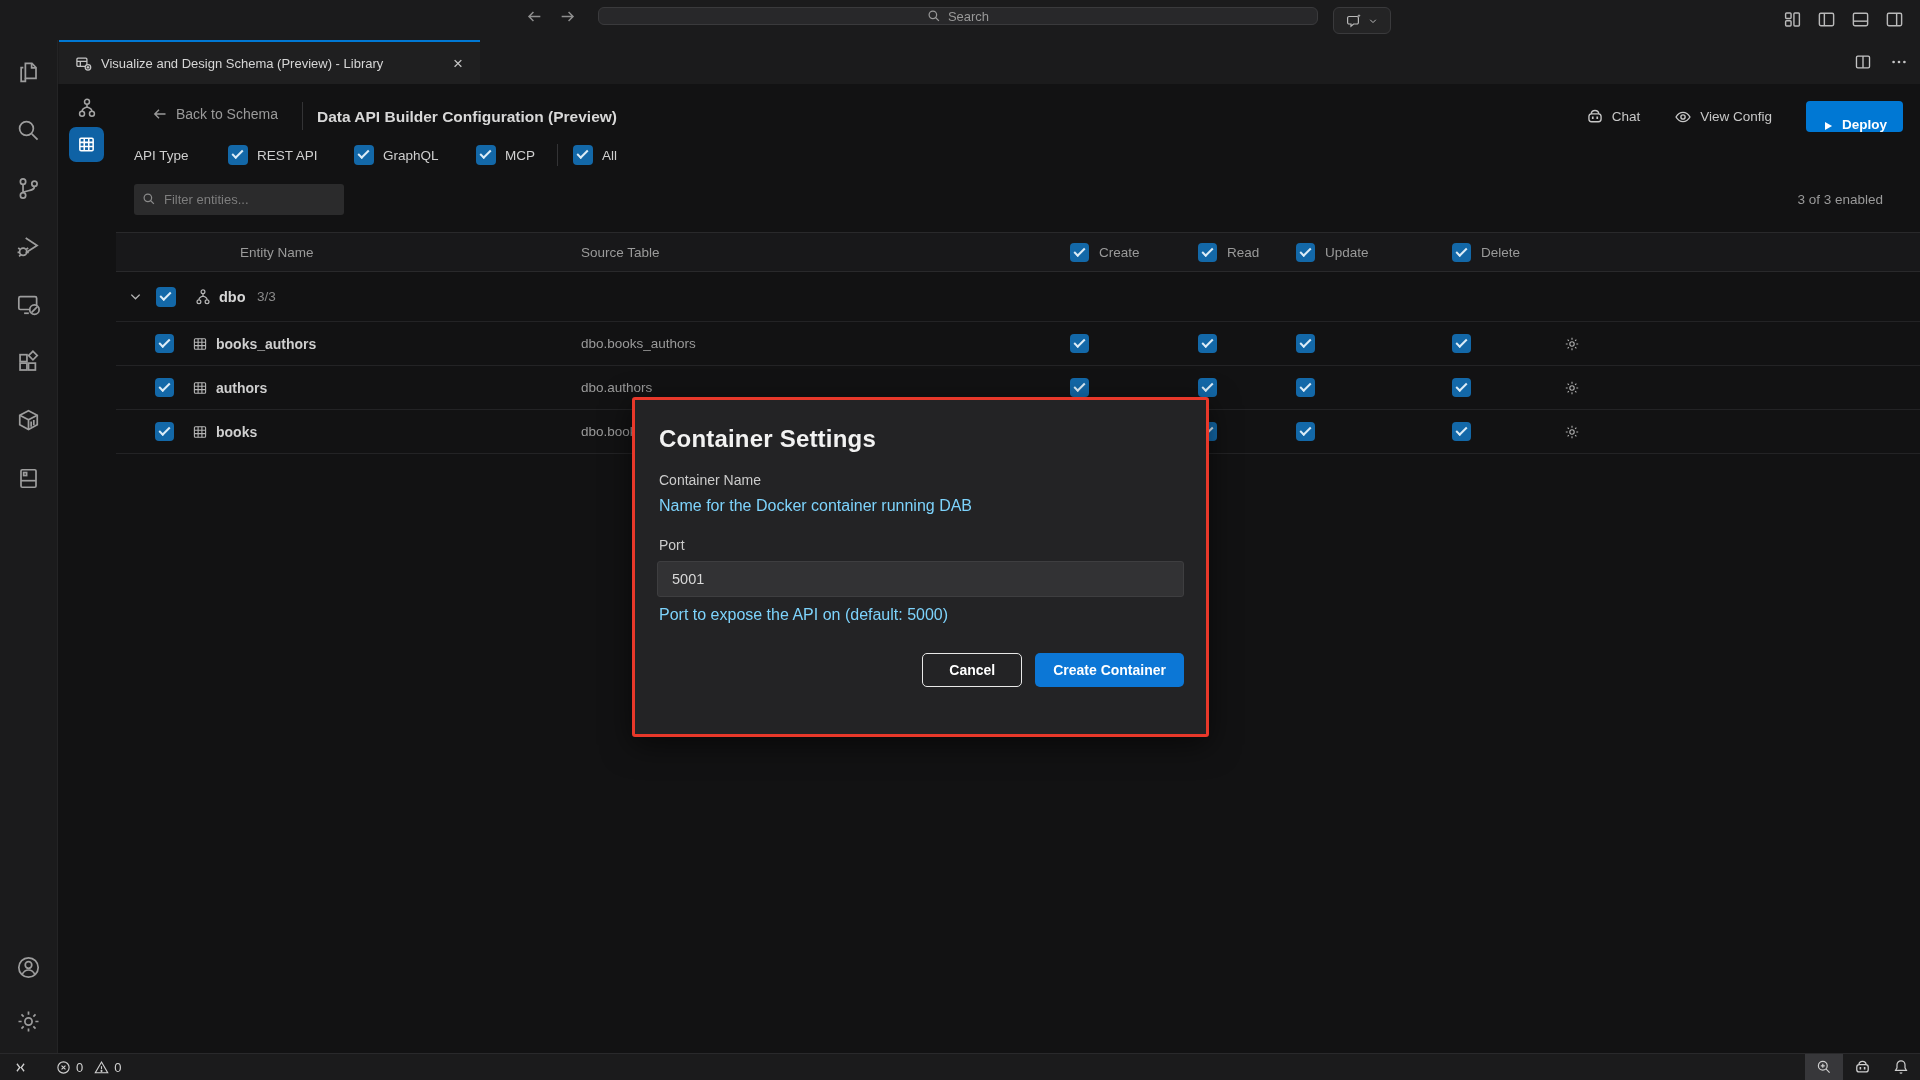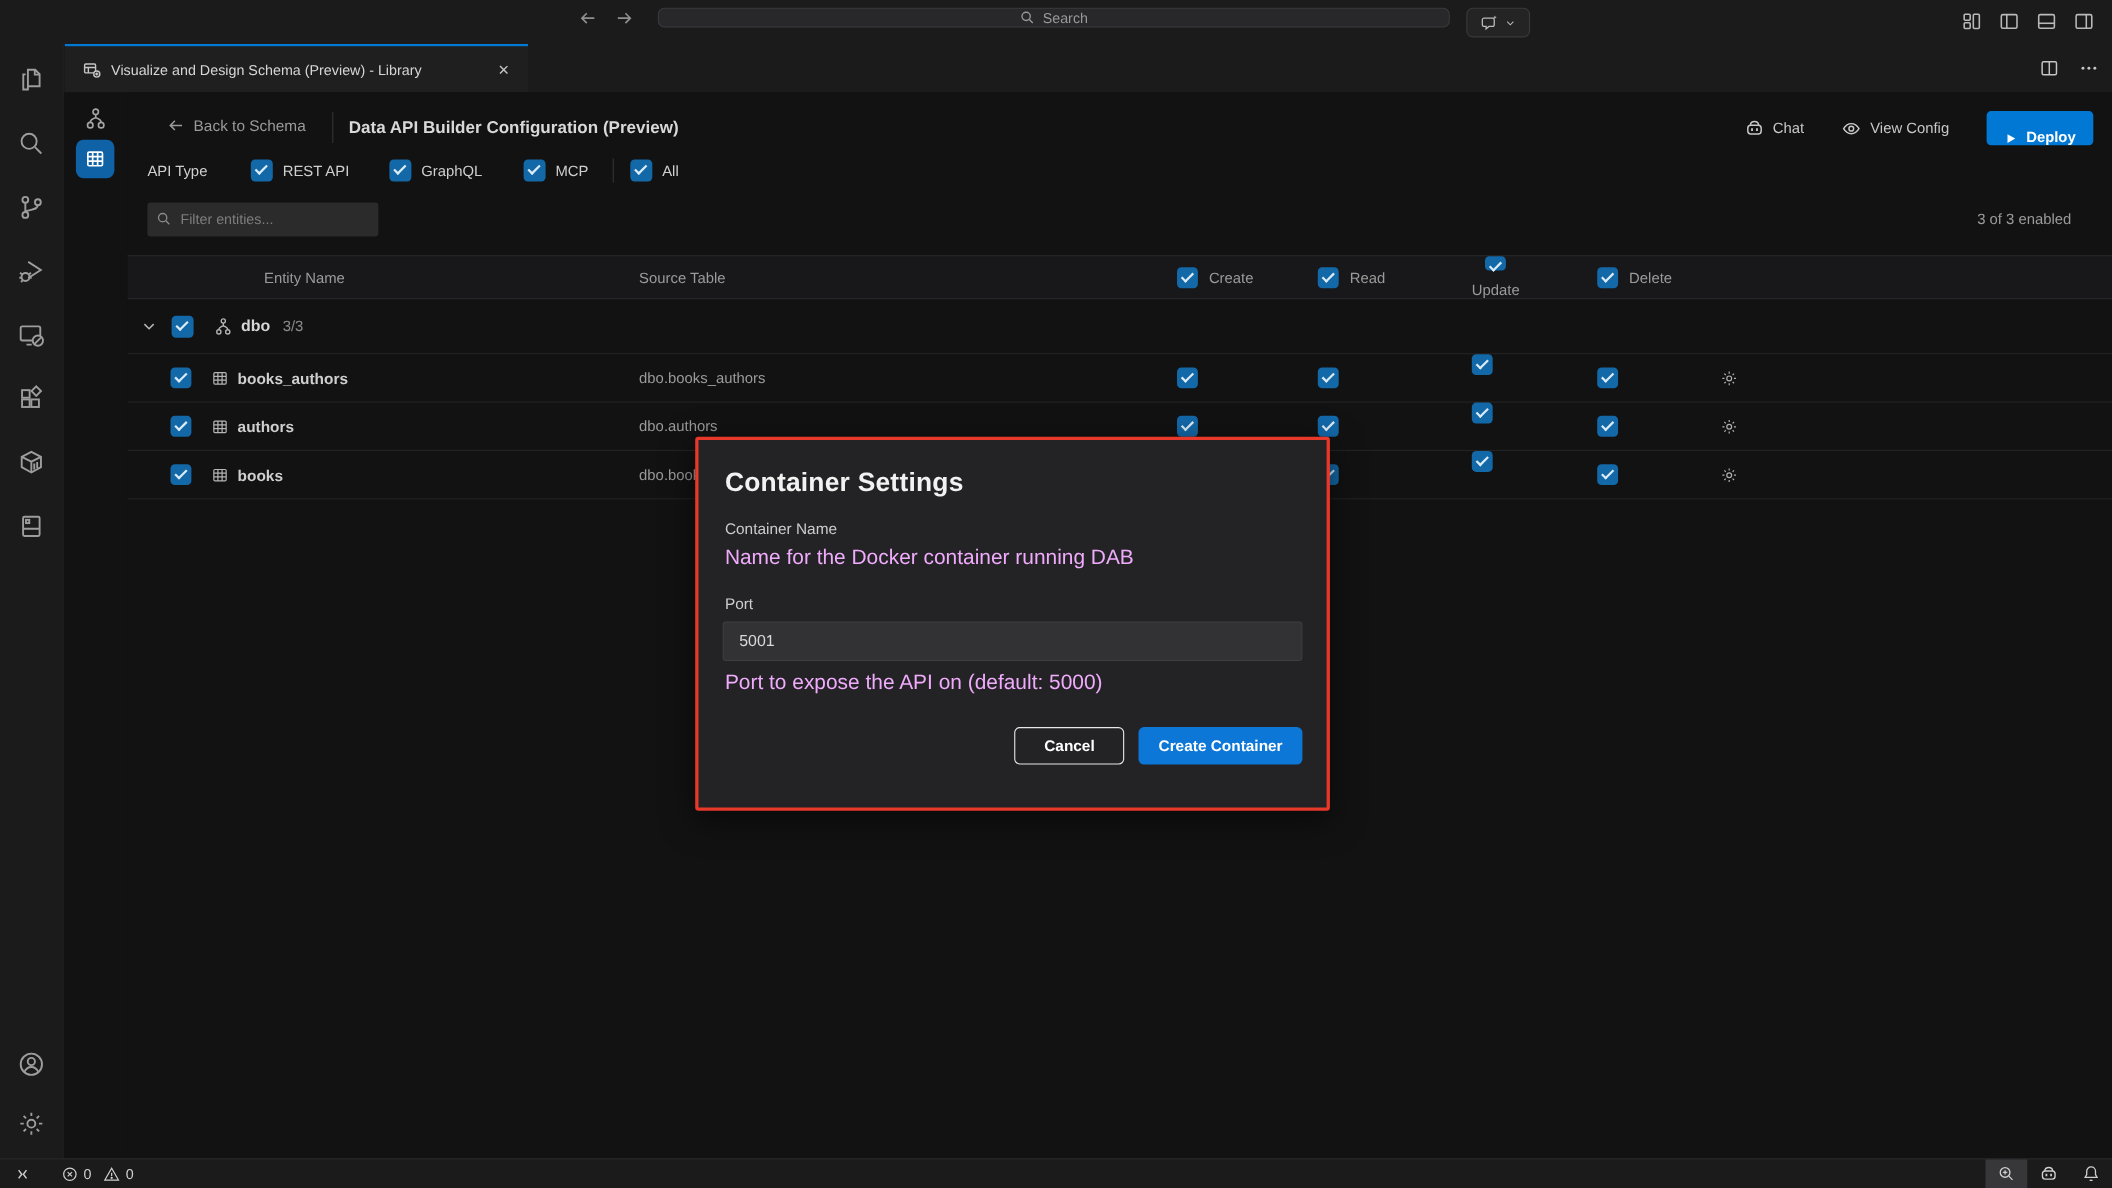--- a/index.html
+++ b/index.html
@@ -74,33 +74,33 @@
   .t-head { position:relative; height:40px; background:#18181a; border-top:1px solid #29292b; border-bottom:1px solid #29292b; }
   .t-cell { position:absolute; top:0; height:100%; display:flex; align-items:center; gap:10px; }
   .h-label { color:#9a9a9a; font-size:13.5px; }
   .t-group { position:relative; height:50px; border-bottom:1px solid #232325; }
   .t-row { position:relative; height:44px; border-bottom:1px solid #232325; }
   .ename { color:#cfcfcf; font-size:14px; font-weight:bold; }
   .esrc  { color:#9a9a9a; font-size:13.5px; }
   .gname { color:#d6d6d6; font-size:14.5px; font-weight:bold; }
   .gcount{ color:#8a8a8a; font-size:13.5px; }
   .x-entity { left:100px; } .x-src { left:465px; }
-  .x-c1 { left:954px; } .x-c2 { left:1082px; } .x-c3 { left:1222px;flex-direction:column; } .x-c4 { left:1336px; }
+  .x-c1 { left:954px; } .x-c2 { left:1082px; } .x-c3 { left:1180px; } .x-c4 { left:1336px; }
   .x-gear { left:1448px; }
   .gear-cell { color:#b0b0b0; }
 
   
   .dialog { position:absolute; left:632px; top:397px; width:577px; height:340px; background:#232325;
             border:3px solid var(--dialog-border-red,#e8382a); border-radius:3px; padding:25px 22px 0 22px; z-index:50;
             box-shadow:0 8px 30px rgba(0,0,0,.55); }
   .dlg-title { color:#f2f2f2; font-size:24px; font-weight:bold; margin:0 0 19px 2px; letter-spacing:.2px; }
   .dlg-label { display:block; color:#cccccc; font-size:14px; margin:0 0 8px 2px; }
   .dlg-input { width:100%; height:36px; background:#323234; border:1px solid #3e3e40; border-radius:3px;
                color:#d8d8d8; font-size:14.5px; padding:0 14px; font-family:"Liberation Sans", sans-serif; }
-  .dlg-help { color:#f0abfc; font-size:19px; margin:9px 0 22px 2px; }
+  .dlg-help { color:#7dd3fc; font-size:16px; margin:9px 0 22px 2px; }
   .dlg-buttons { display:flex; justify-content:flex-end; gap:13px; margin-top:29px; }
   .btn-cancel { height:34px; padding:0 26px; background:transparent; border:1px solid #e8e8e8; border-radius:5px;
                 color:#fff; font-size:14px; font-weight:bold; font-family:"Liberation Sans", sans-serif; }
   .btn-create { height:34px; padding:0 18px; background:var(--create-button-blue,#0c77d6); border:none; border-radius:5px;
                 color:#fff; font-size:14px; font-weight:bold; font-family:"Liberation Sans", sans-serif; }
 
   
   .statusbar { position:absolute; left:0; bottom:0; width:1920px; height:27px; background:#1b1b1c;
                border-top:1px solid #29292b; display:flex; align-items:center; font-size:13px; color:#cfcfcf; }
   .sb-left { display:flex; align-items:center; gap:10px; padding-left:13px; }

